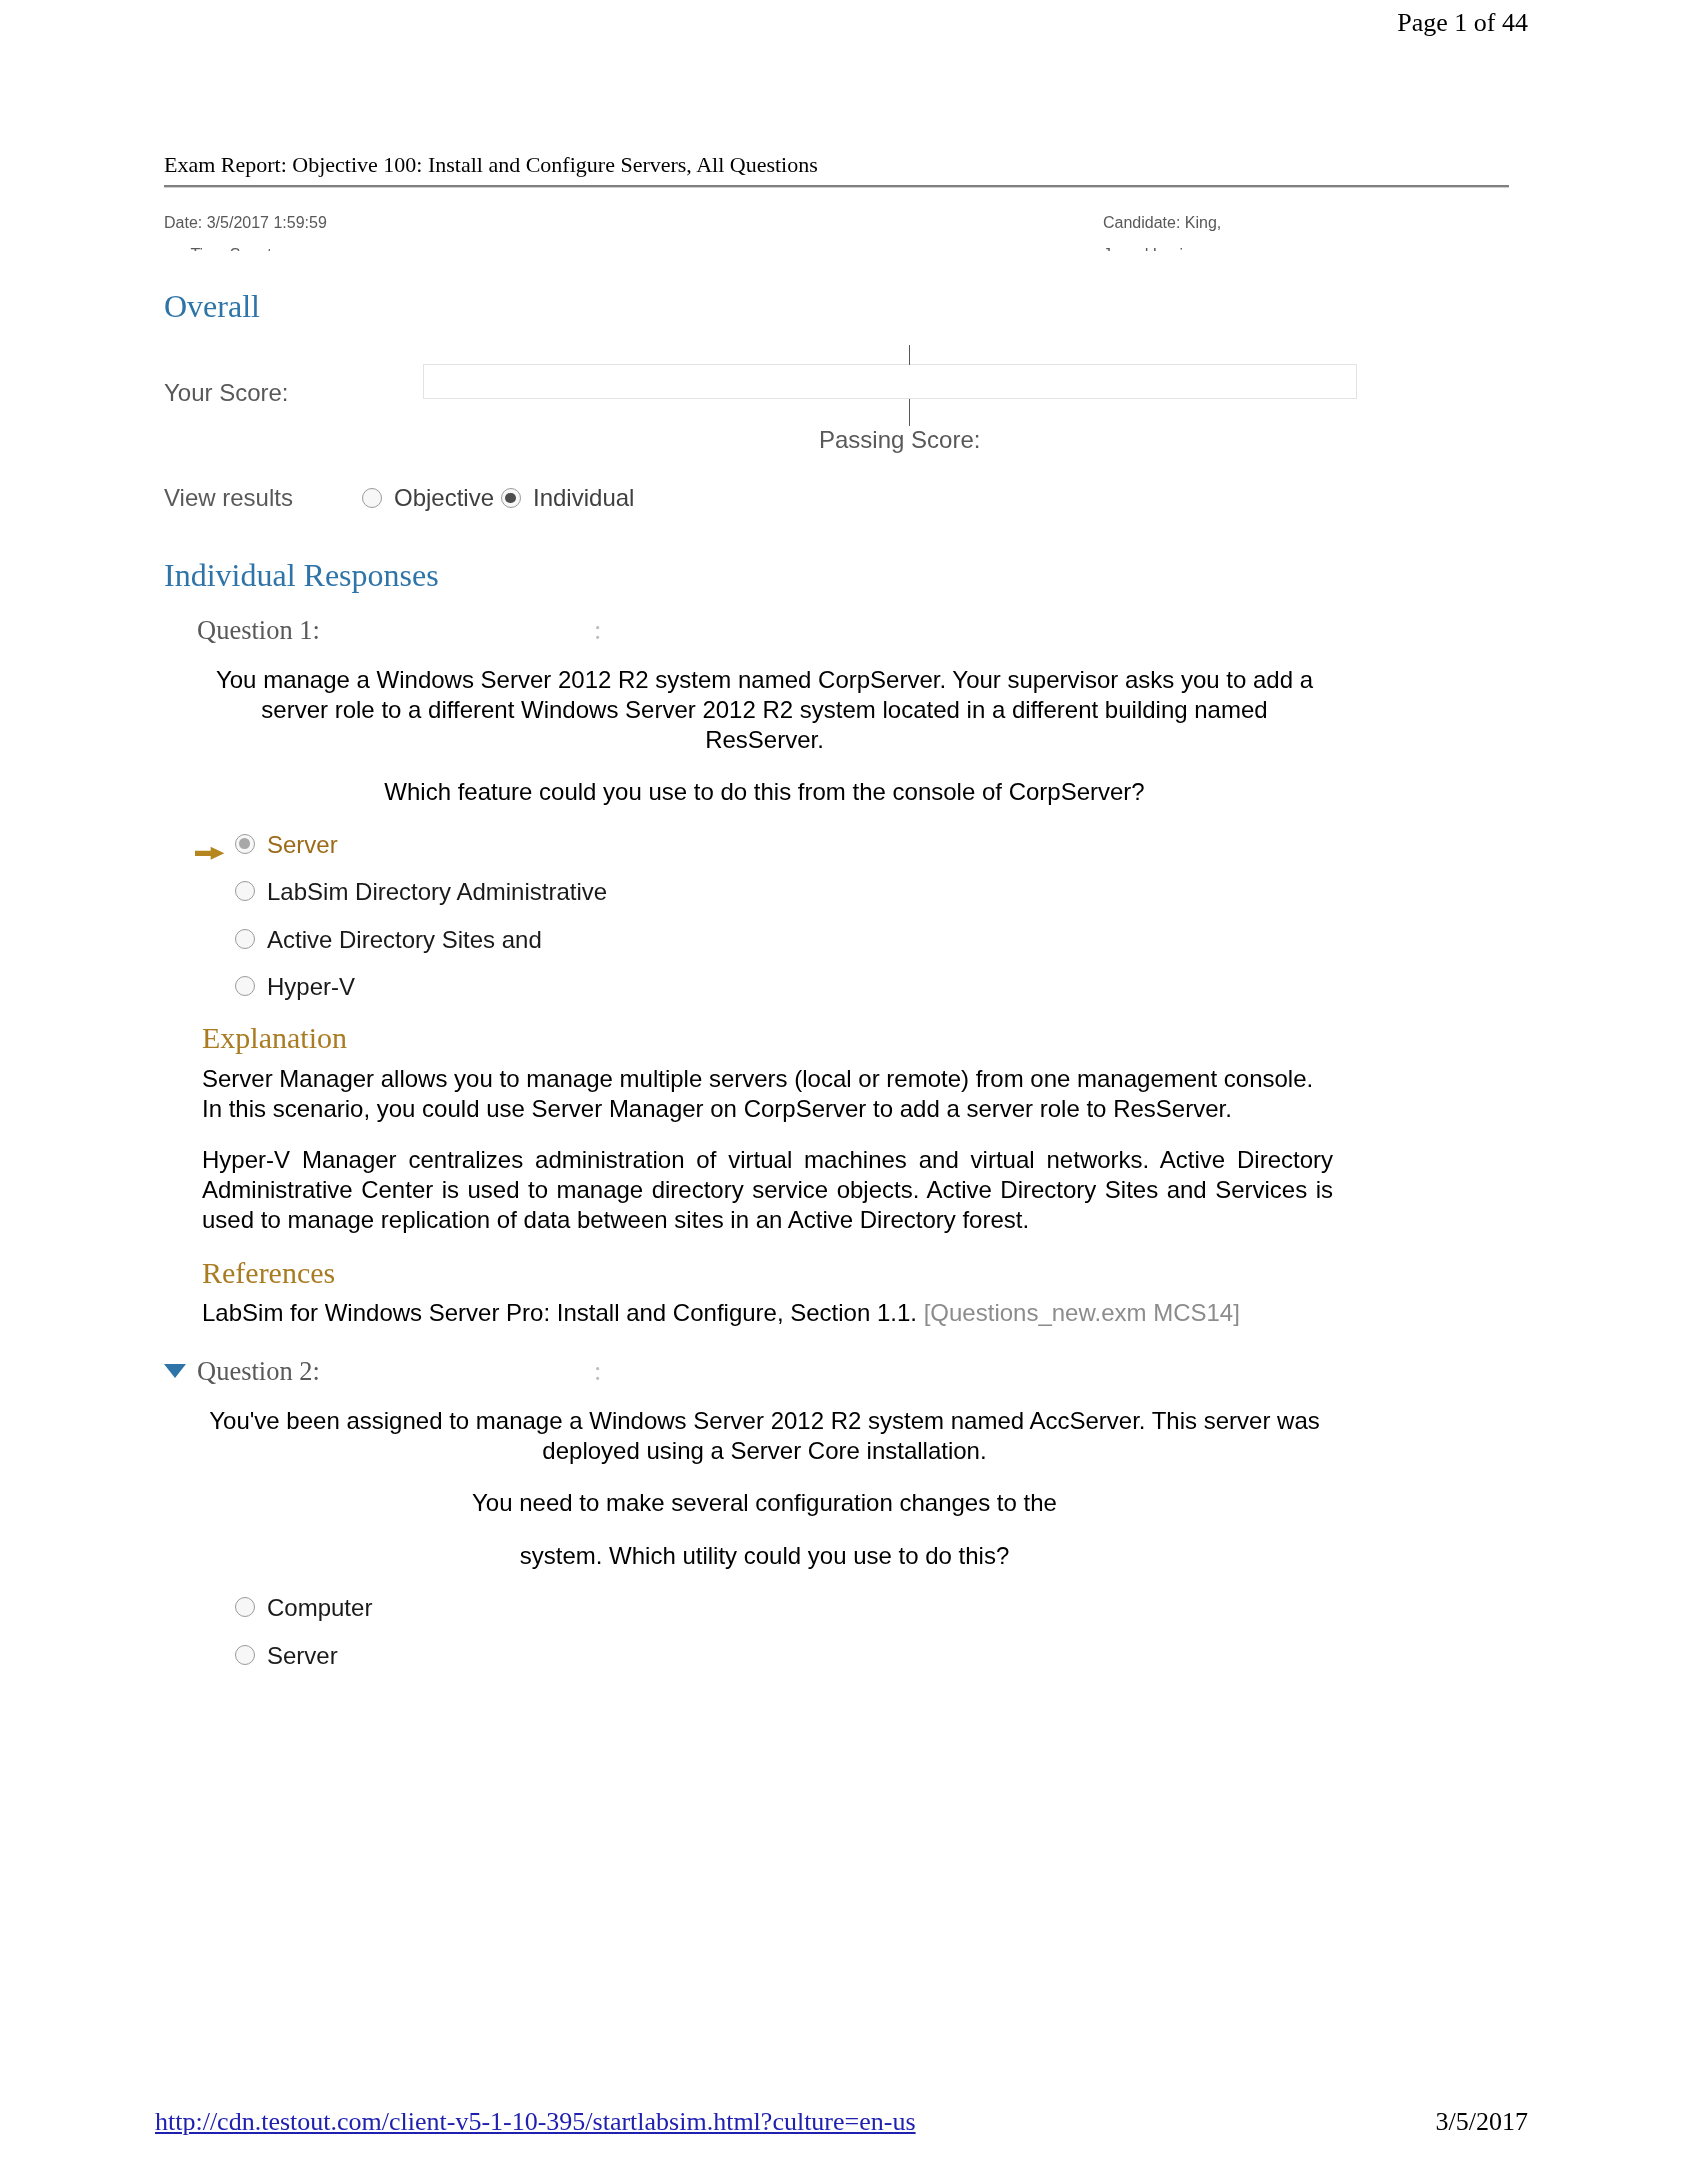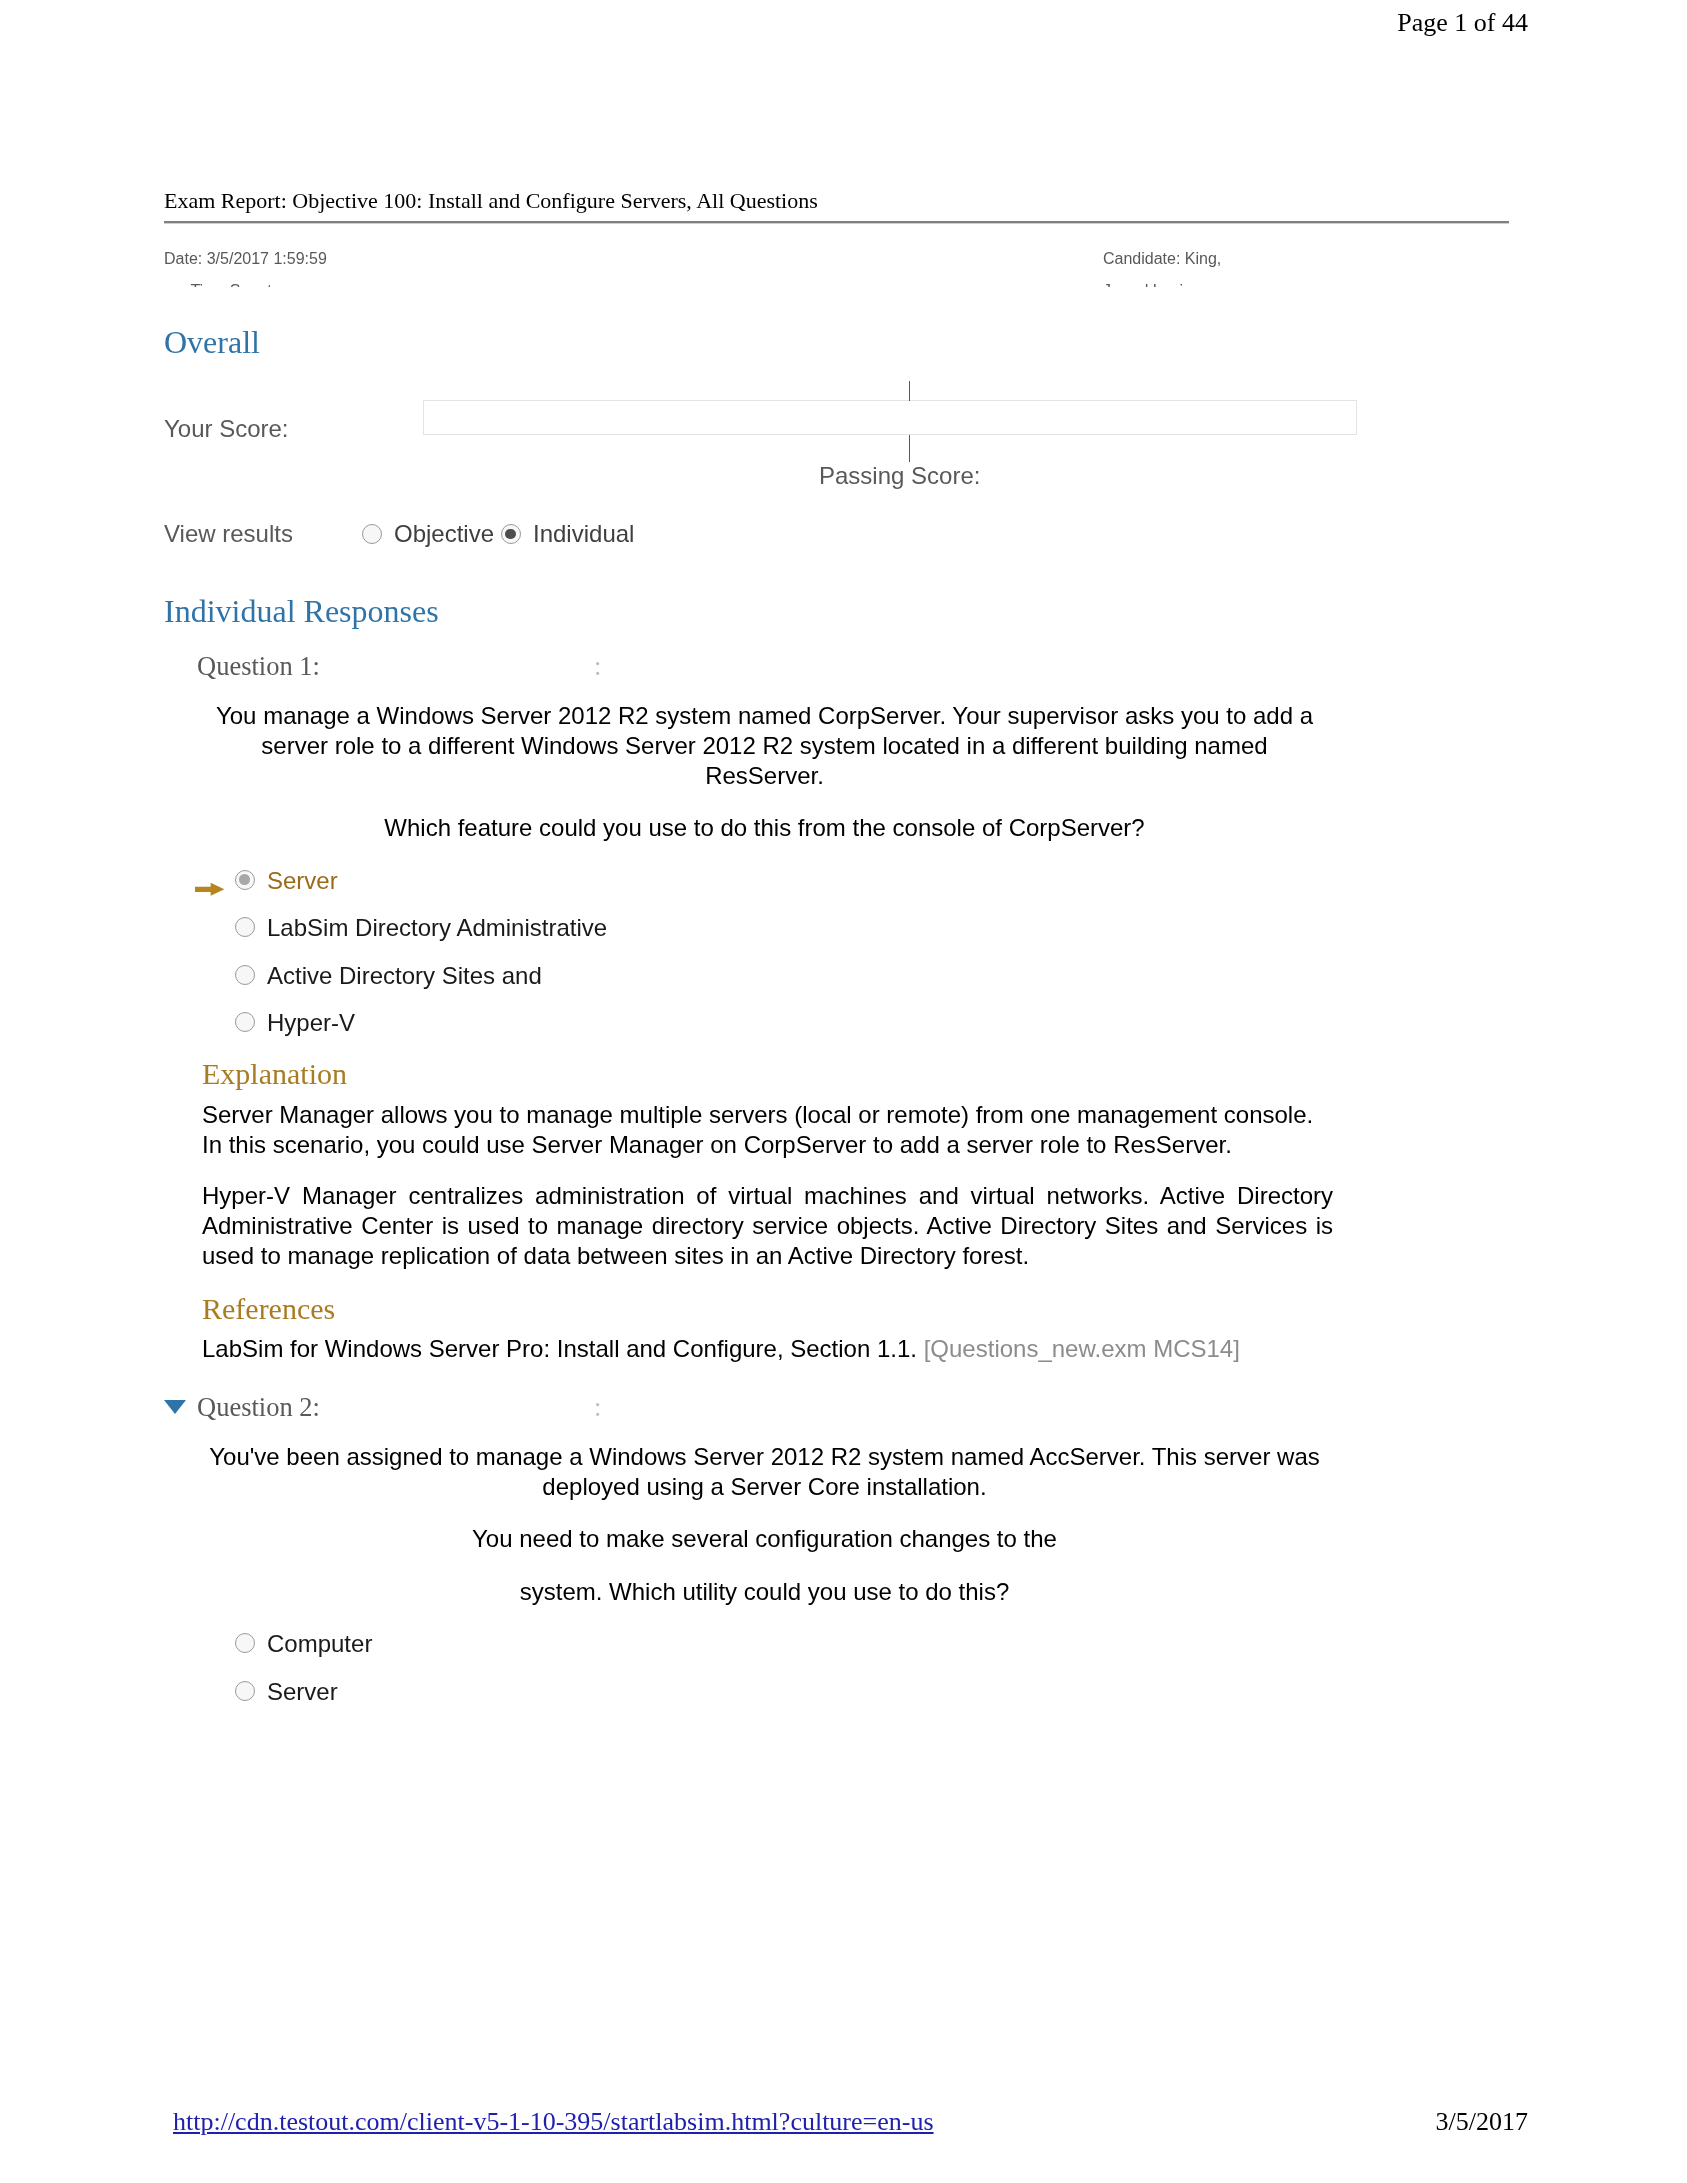--- a/index.html
+++ b/index.html
@@ -38,39 +38,37 @@
     font-size: 26px;
     color: #000000;
     display: flex;
     justify-content: space-between;
     align-items: flex-start;
   }
   .foot-url {
     color: #2020b0;
     text-decoration: underline;
     white-space: nowrap;
-    margin-left: 18px;
   }
   .foot-date { white-space: nowrap; }
 
   
   .report {
     position: absolute;
     top: 152px;
     left: 164px;
     width: 1346px;
   }
 
   .report-title {
     font-family: "Liberation Serif", serif;
     font-size: 22px;
     color: #000000;
     line-height: 26.5px;
     padding-bottom: 6.6px;
-    margin-top: 36px;
   }
   .title-rule {
     height: 2px;
     background: #808080;
     border-bottom: 1.3px solid #cfcfcf;
     margin-bottom: 18.5px;
     width: 1345px;
   }
 
   

